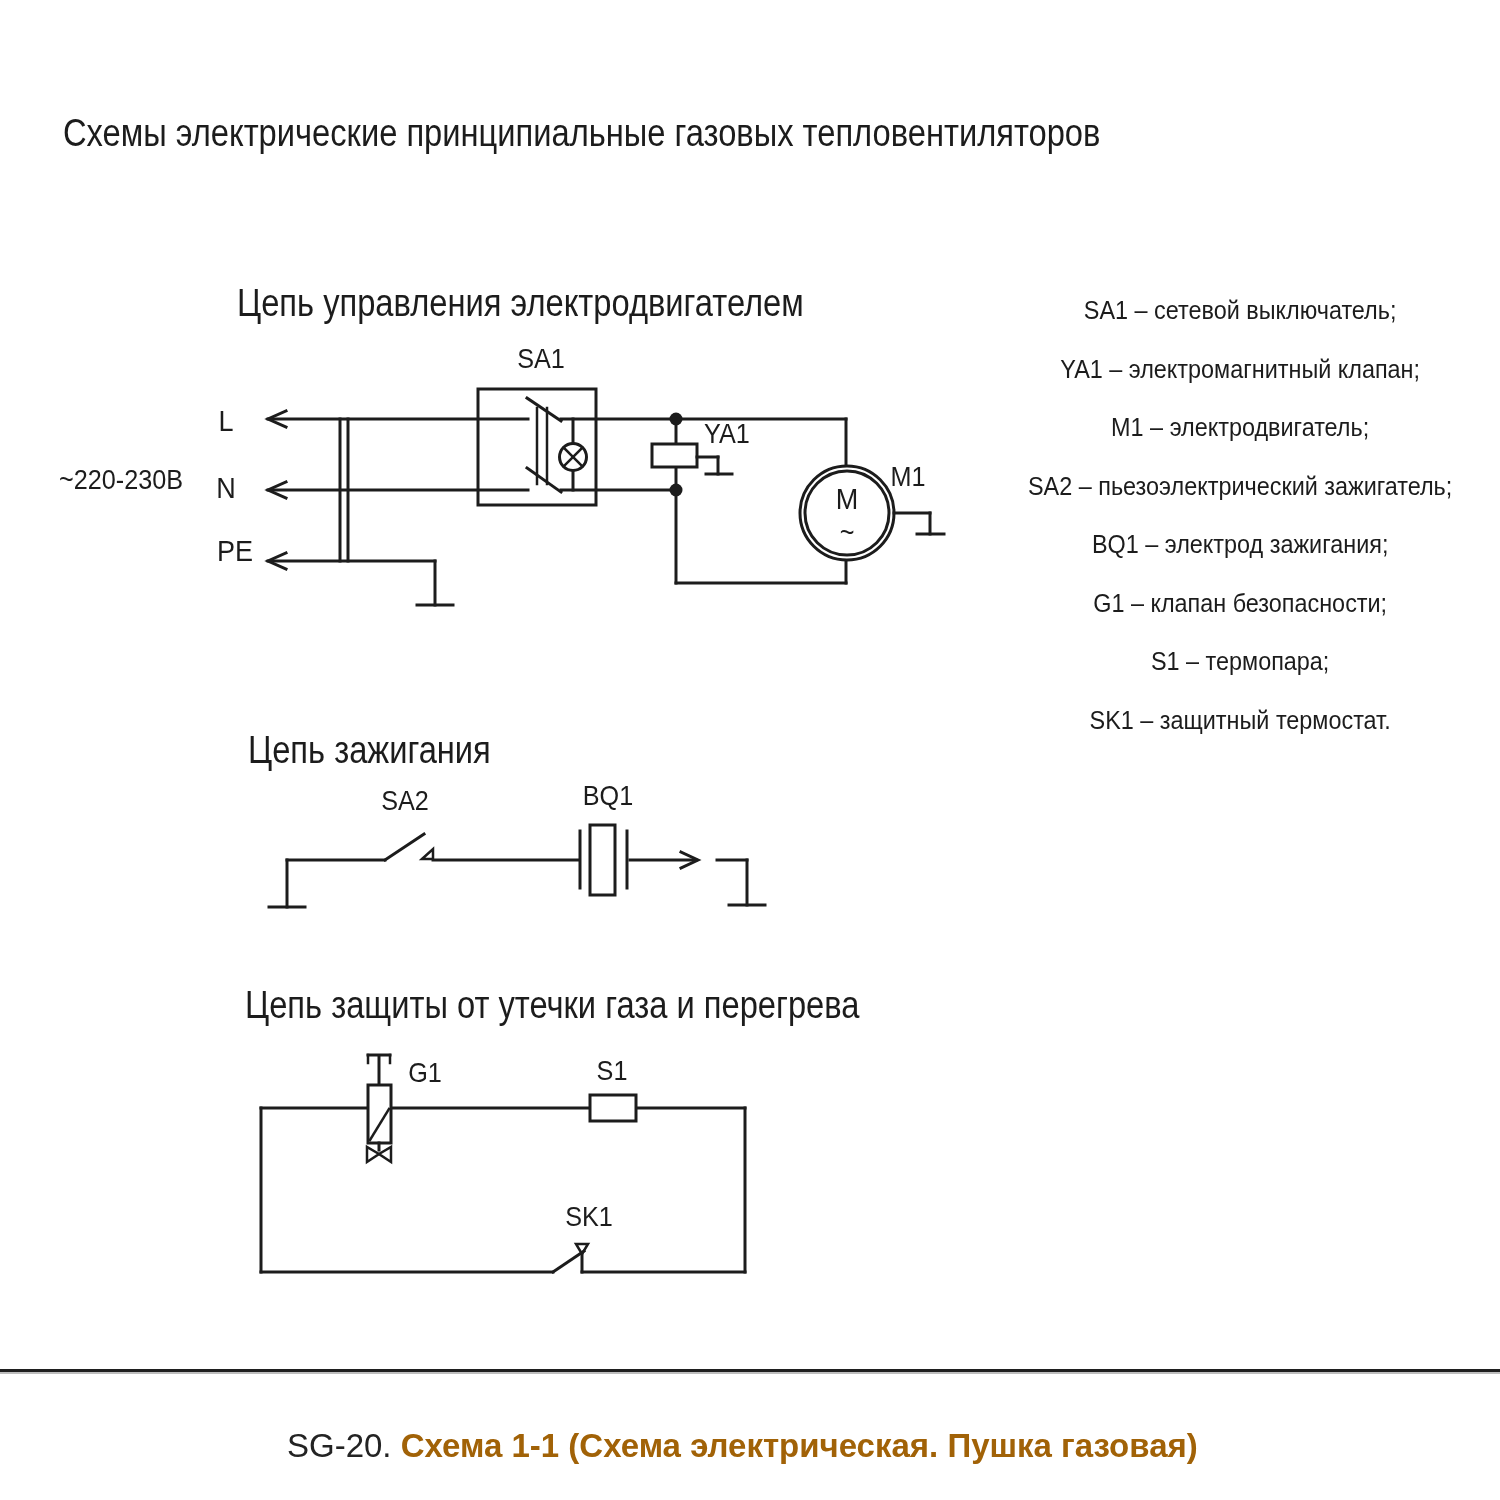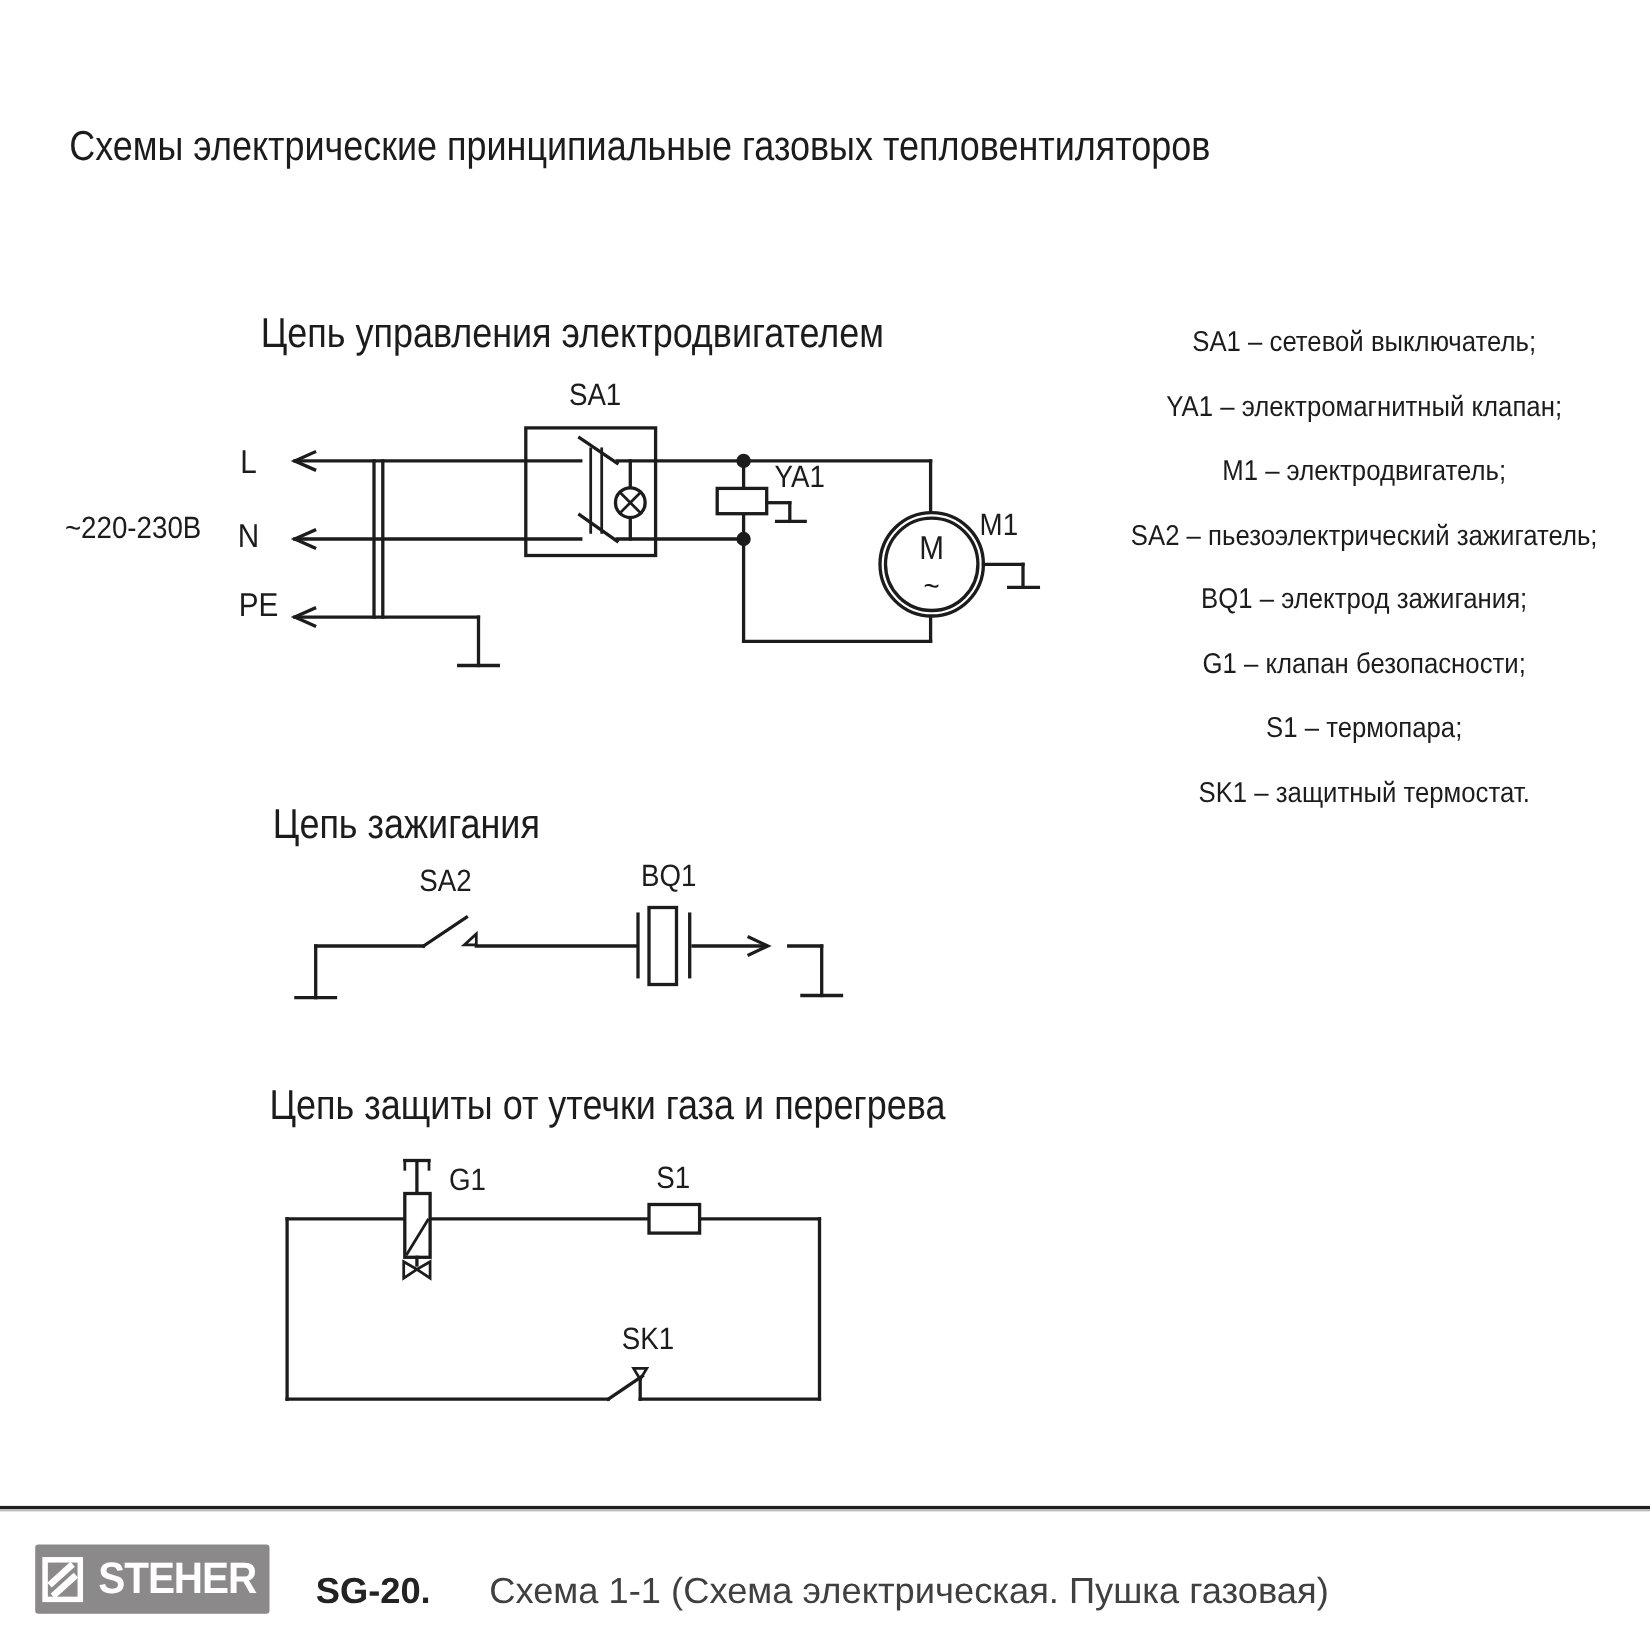--- a/index.html
+++ b/index.html
@@ -18,22 +18,22 @@
   .wire{stroke:#1c1c1c;stroke-width:3;fill:none;stroke-linecap:square;}
   .wire-thin{stroke:#1c1c1c;stroke-width:2.5;fill:none;stroke-linecap:square;}
   .whitebox{stroke:#1c1c1c;stroke-width:3;fill:#ffffff;}
   .dot{fill:#1c1c1c;stroke:none;}
   .divider{position:absolute;left:0;top:1369px;width:1500px;height:5px;
     background:linear-gradient(#1f1f1f 0 3px,#bdbdbd 3px 5px);}
   .logo{position:absolute;left:32px;top:1404px;width:213px;height:63px;background:#8b898a;
     border-radius:3px;display:flex;align-items:center;justify-content:center;gap:7px;}
   .logo-text{color:#ffffff;font-weight:700;font-size:40px;letter-spacing:-1px;transform:scaleX(0.92);transform-origin:center;}
   .footer-line{position:absolute;left:287px;top:1427px;font-size:33px;white-space:nowrap;}
-  .footer-model{font-weight:700;color:#232323;}
-  .footer-caption{font-weight:400;color:#404040;margin-left:44px;}
+  .footer-model{font-weight:400;color:#232323;}
+  .footer-caption{font-weight:700;color:#a16207;}
 </style>
 </head>
 <body>
 
 <div class="canvas">
 
   <div class="lbl title" style="left:63px;top:112px;">Схемы электрические принципиальные газовых тепловентиляторов</div>
 
   <div class="lbl title" style="left:237px;top:282px;">Цепь управления электродвигателем</div>
   <div class="lbl title" style="left:248px;top:729px;">Цепь зажигания</div>
@@ -186,27 +186,19 @@
     <div class="legend-item">M1 – электродвигатель;</div>
     <div class="legend-item">SA2 – пьезоэлектрический зажигатель;</div>
     <div class="legend-item">BQ1 – электрод зажигания;</div>
     <div class="legend-item">G1 – клапан безопасности;</div>
     <div class="legend-item">S1 – термопара;</div>
     <div class="legend-item">SK1 – защитный термостат.</div>
   </div>
 
   <div class="divider"></div>
 
-  <div class="logo">
-    <svg width="38" height="42" viewBox="0 0 38 42">
-      <rect x="3" y="3" width="32" height="36" fill="none" stroke="#ffffff" stroke-width="5"></rect>
-      <line x1="7" y1="26" x2="28" y2="7" stroke="#ffffff" stroke-width="6"></line>
-      <line x1="10" y1="36" x2="31" y2="17" stroke="#ffffff" stroke-width="6"></line>
-    </svg>
-    <span class="logo-text">STEHER</span>
-  </div>
 
   <div class="footer-line">
     <span class="footer-model">SG-20.</span>
     <span class="footer-caption">Схема 1-1 (Схема электрическая. Пушка газовая)</span>
   </div>
 
 </div>
 
 </body></html>

